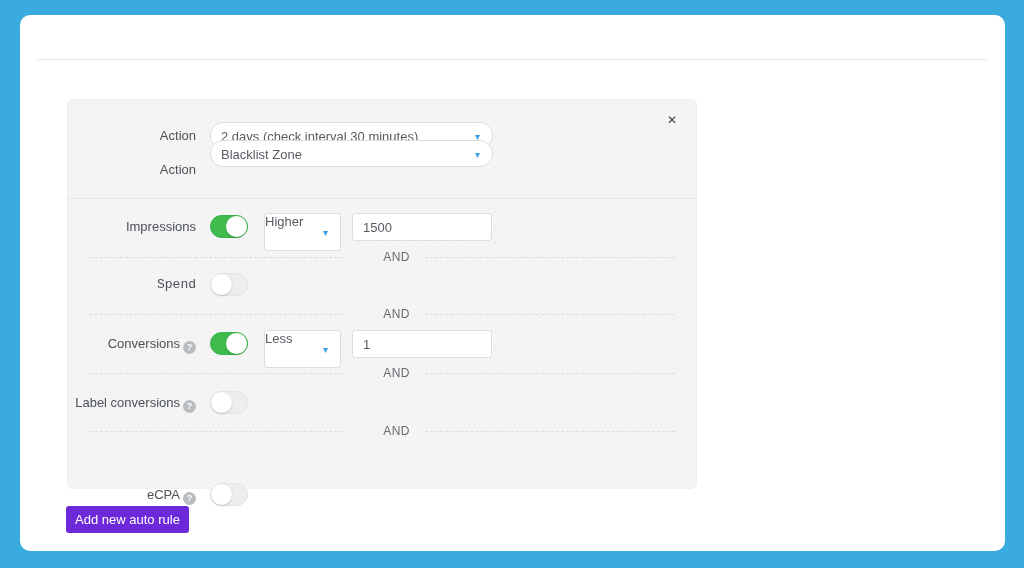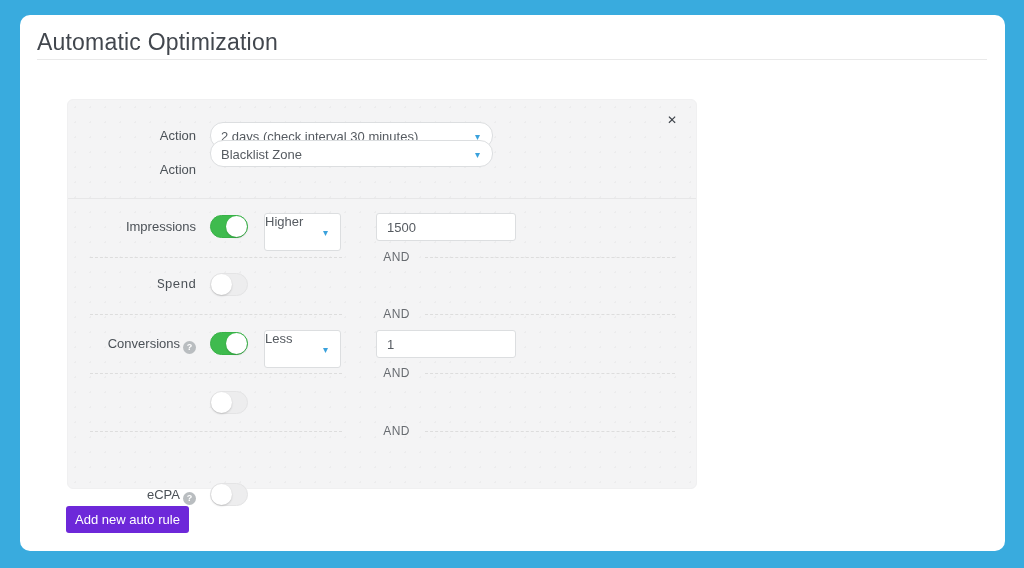--- a/index.html
+++ b/index.html
@@ -139,21 +139,20 @@
     left:284px; top:0;
     width:140px; height:28px;
     background:#ffffff;
     border:1px solid #dcdee0;
     border-radius:3px;
     font-size:13px;
     color:#565b61;
     padding:0 10px;
     outline:none;
     font-family:"Liberation Sans","DejaVu Sans",sans-serif;
-    margin-left:24px;
   }
   .row-impressions { top:113px; }
   .row-spend       { top:171px;font-family:Liberation Mono, monospace; }
   .row-conversions { top:230px; }
   .row-labelconv   { top:289px; }
   .row-ecpa        { top:345px;margin-top:36px; }
   
   .and-row { position:absolute; left:0; width:100%; height:14px; }
   .and-1 { top:150px; } .and-2 { top:207px; } .and-3 { top:266px; } .and-4 { top:324px; }
   .and-row .line-left {
@@ -183,21 +182,20 @@
     font-size:13px;
     font-family:"Liberation Sans","DejaVu Sans",sans-serif;
     cursor:pointer;
   }
 </style>
 </head>
 <body>
 
 <div id="page">
 
-  <h1 class="page-title">Automatic Optimization</h1>
   <div class="title-divider"></div>
 
   <div class="rule-card">
 
     <div class="close-btn">✕</div>
 
     <div class="head-row-period">
       <div class="field-label">Action</div>
       <div class="select-box">
         <span class="sel-text">2 days (check interval 30 minutes)</span>
@@ -260,20 +258,23 @@
       <input class="num-input" type="text" value="1" style="">
     </div>
 
     <div class="and-row and-3">
       <div class="line-left"></div>
       <div class="and-text">AND</div>
       <div class="line-right"></div>
     </div>
 
     <div class="cond-row row-labelconv">
+      <div class="field-label">
+        <span>Label conversions</span><span class="help-icon">?</span>
+      </div>
       <div class="toggle off">
           <div class="knob"></div>
         </div>
     </div>
 
     <div class="and-row and-4">
       <div class="line-left"></div>
       <div class="and-text">AND</div>
       <div class="line-right"></div>
     </div>

